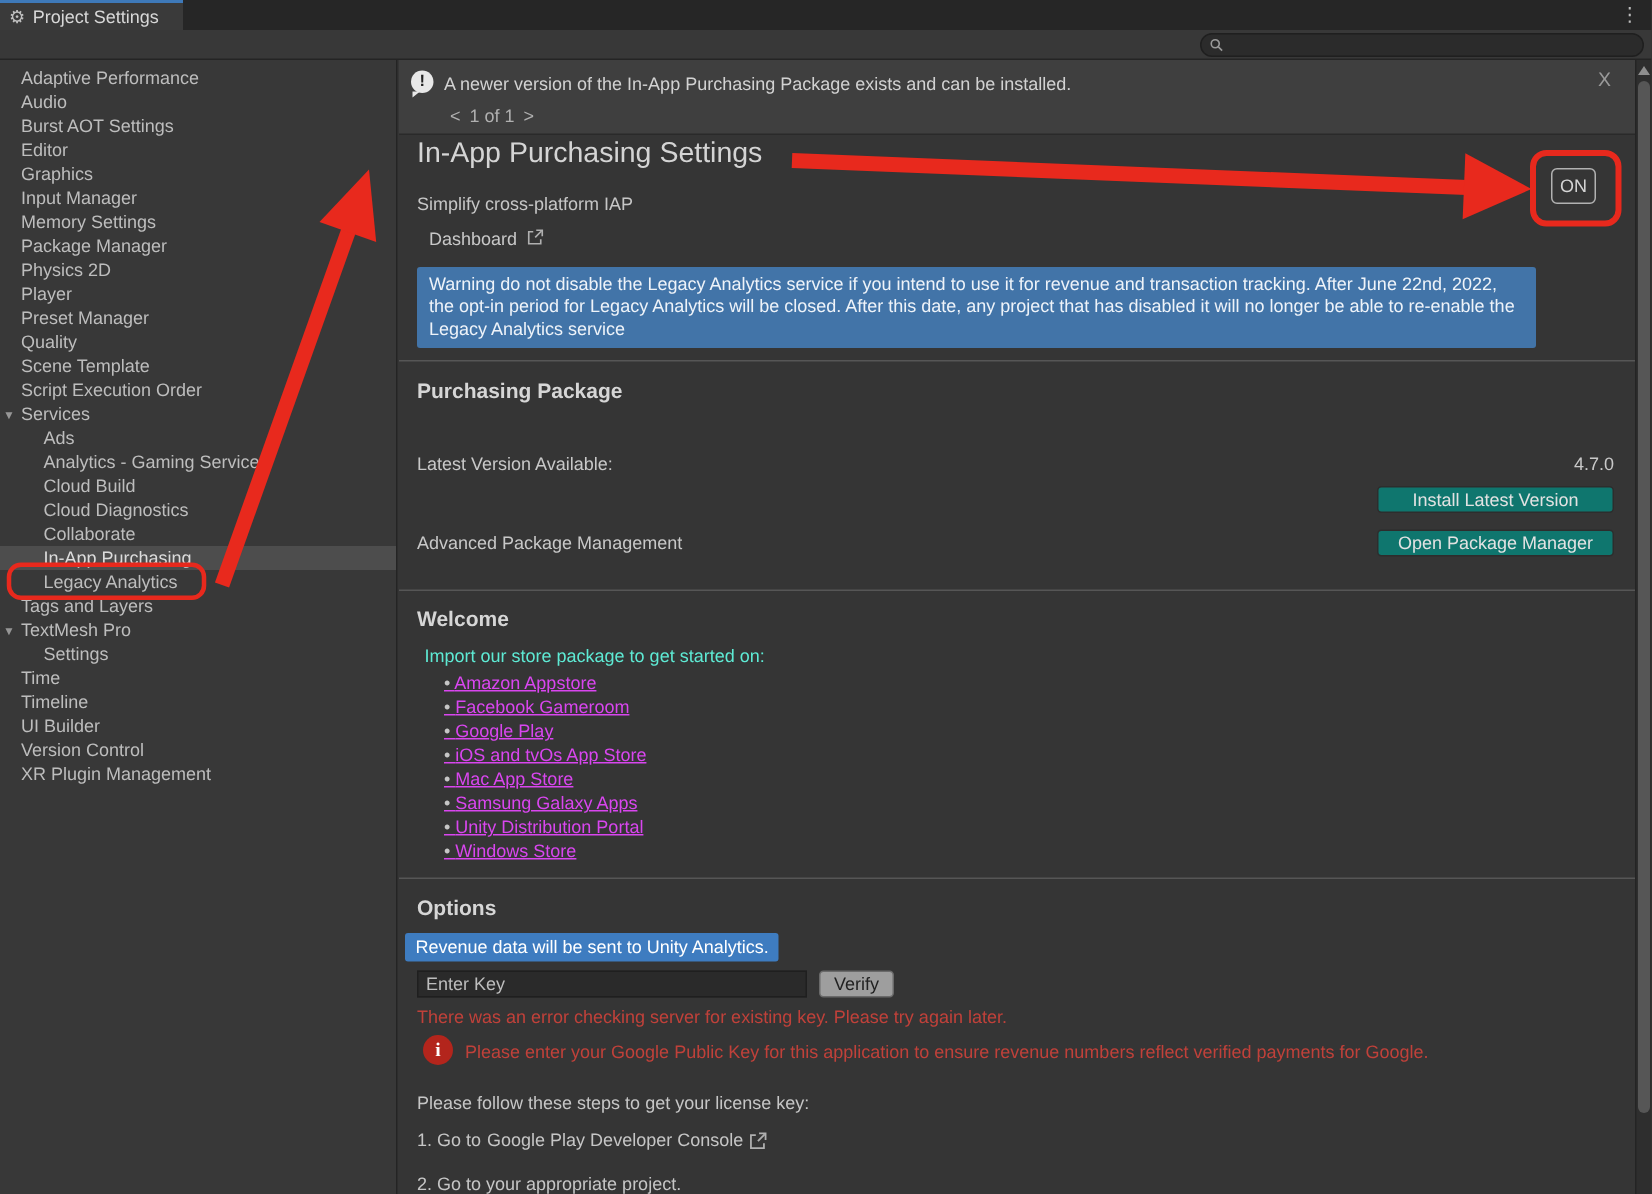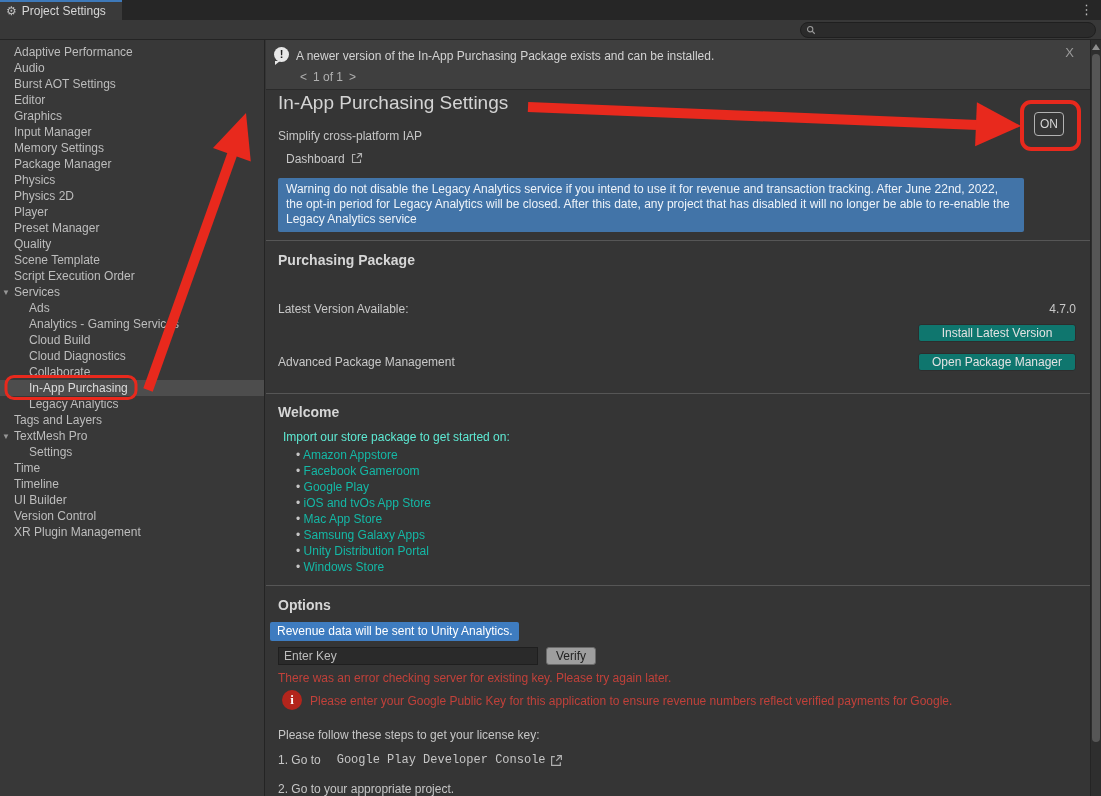--- a/index.html
+++ b/index.html
@@ -75,21 +75,21 @@
   .h2 { position:absolute; left:12px; font-size:14px; font-weight:bold; color:#d6d6d6; }
   .kv { position:absolute; left:12px; right:14px; height:16px; display:flex; justify-content:space-between; align-items:center; }
   .ubtn {
     background:#0f766e; border:1px solid #2d2d2d; border-radius:3px; color:#e2e2e2;
     font-size:12px; height:18px; line-height:16px; text-align:center; padding:0 10px;
     cursor:pointer; min-width:158px; font-family:"Liberation Sans",sans-serif;
   }
   .btn-abs { position:absolute; right:14px; }
   .intro { position:absolute; left:17px; color:#5eead4; }
   .stores { position:absolute; left:30px; top:407px; margin:0; padding:0; list-style:none; }
-  .stores li { height:16px; line-height:16px; color:#14b8a6; }
+  .stores li { height:16px; line-height:16px; color:#d946ef;text-decoration:underline; }
   .stores li::before { content:"• "; color:#c6c6c6; }
   .chip {
     position:absolute; left:4px; top:582px; background:#3e7cc0; color:#fff;
     padding:2px 7px 3px 7px; border-radius:2px;
   }
   .keyrow { position:absolute; left:12px; top:607px; display:flex; gap:8px; align-items:center; }
   .keyinput {
     width:260px; height:18px; background:#2a2a2a; border:1px solid #1f1f1f;
     color:#ddd; font-family:"Liberation Sans",sans-serif; font-size:12px; padding:0 5px;
   }
@@ -100,21 +100,21 @@
   }
   .errline { position:absolute; left:12px; top:631px; color:#c0413a; }
   .err-ico {
     position:absolute; left:16px; top:650px; width:20px; height:20px; border-radius:50%;
     background:#b3251c; color:#fff; font-weight:bold; font-size:13px; text-align:center; line-height:20px;
     font-family:"Liberation Serif", serif;
   }
   .google-msg { position:absolute; left:44px; top:654px; color:#c0413a; }
   .steps { position:absolute; left:12px; top:688px; color:#c6c6c6; }
   .step1 { position:absolute; left:12px; top:713px; display:flex; align-items:center; gap:4px; color:#c6c6c6; }
-  .step1 .link { margin-left:12px; cursor:pointer;font-family:Liberation Mono, monospace; }
+  .step1 .link { margin-left:0; cursor:pointer; }
   .step2 { position:absolute; left:12px; top:742px; color:#c6c6c6; }
   
   .vscroll { position:absolute; right:0; top:40px; width:11px; bottom:0; background:#2e2e2e; border-left:1px solid #242424; }
   .scroll-up {
     position:absolute; top:4px; left:1px; width:0; height:0;
     border-left:4px solid transparent; border-right:4px solid transparent; border-bottom:6px solid #8e8e8e;
   }
   .vthumb { position:absolute; left:1px; width:8px; top:14px; height:688px; background:#565656; border-radius:5px; }
   
   .overlay { position:absolute; inset:0; pointer-events:none; z-index:50; }
@@ -143,21 +143,20 @@
 
 <div class="sidebar">
   <div class="side-item">Adaptive Performance</div>
   <div class="side-item">Audio</div>
   <div class="side-item">Burst AOT Settings</div>
   <div class="side-item">Editor</div>
   <div class="side-item">Graphics</div>
   <div class="side-item">Input Manager</div>
   <div class="side-item">Memory Settings</div>
   <div class="side-item">Package Manager</div>
-  <div class="side-item">Physics</div>
   <div class="side-item">Physics 2D</div>
   <div class="side-item">Player</div>
   <div class="side-item">Preset Manager</div>
   <div class="side-item">Quality</div>
   <div class="side-item">Scene Template</div>
   <div class="side-item">Script Execution Order</div>
   <div class="side-item">
     <span class="tri">▼</span>
     <span>Services</span>
   </div>

